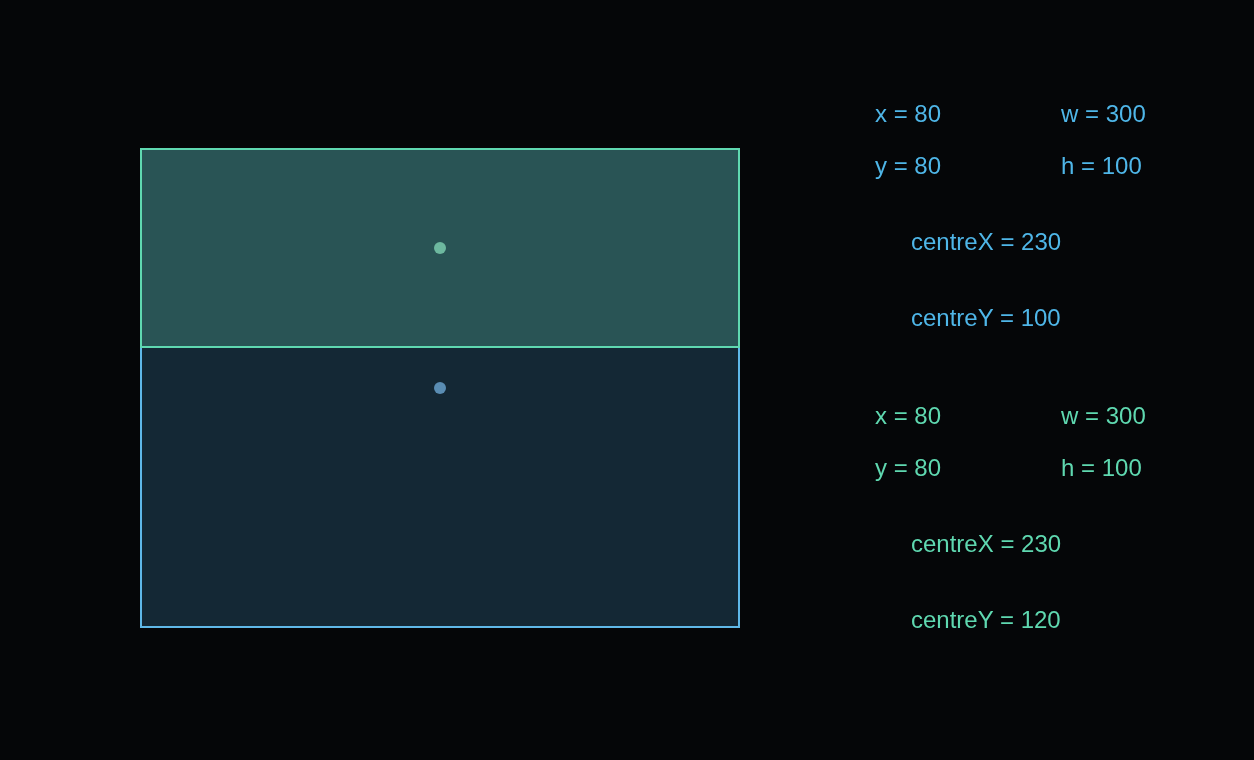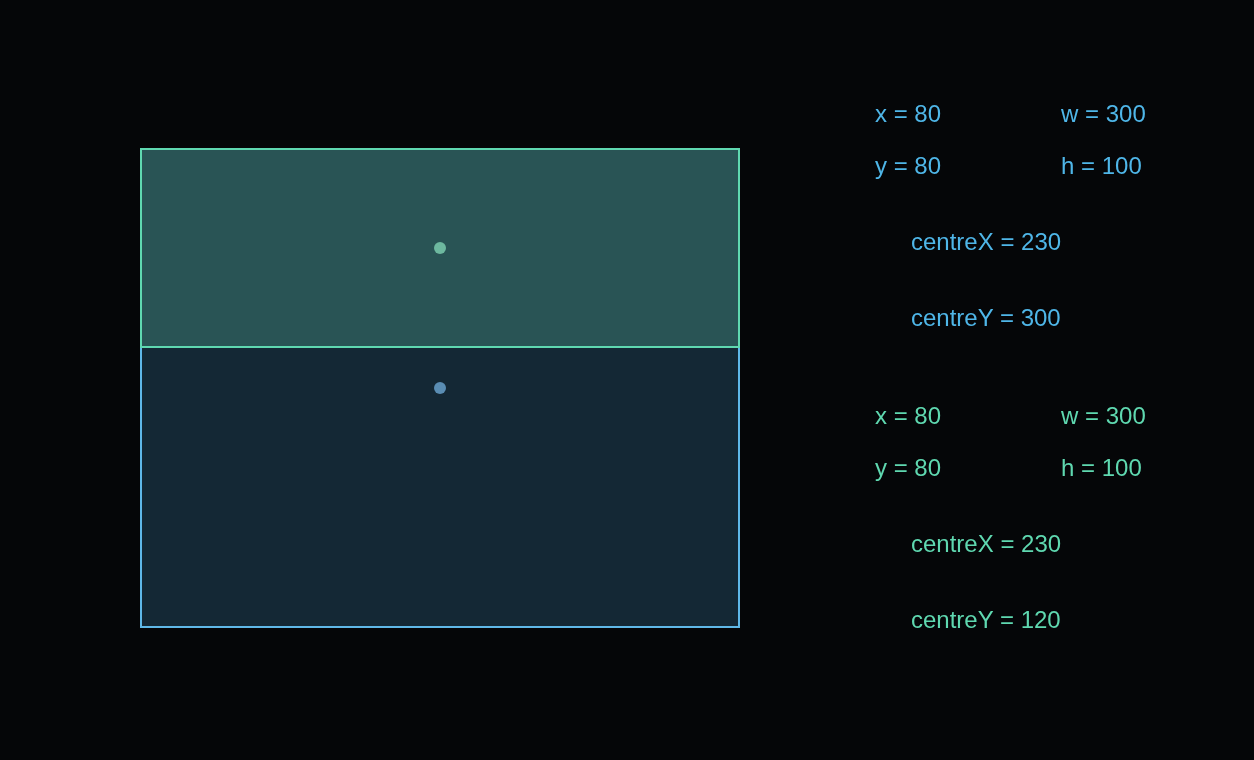--- a/index.html
+++ b/index.html
@@ -107,21 +107,21 @@
     </div>
     <div class="info-row">
       <div class="info-cell blue-text">y = 80</div>
       <div class="info-cell blue-text">h = 100</div>
     </div>
     <div class="info-indent">
       <div class="info-row">
         <div class="blue-text">centreX = 230</div>
       </div>
       <div class="info-row">
-        <div class="blue-text">centreY = 300</div>
+        <div class="blue-text">centreY = 100</div>
       </div>
     </div>
   </div>
 
   <div class="block-gap"></div>
 
   <div>
     <div class="info-row">
       <div class="info-cell green-text">x = 80</div>
       <div class="info-cell green-text">w = 300</div>

